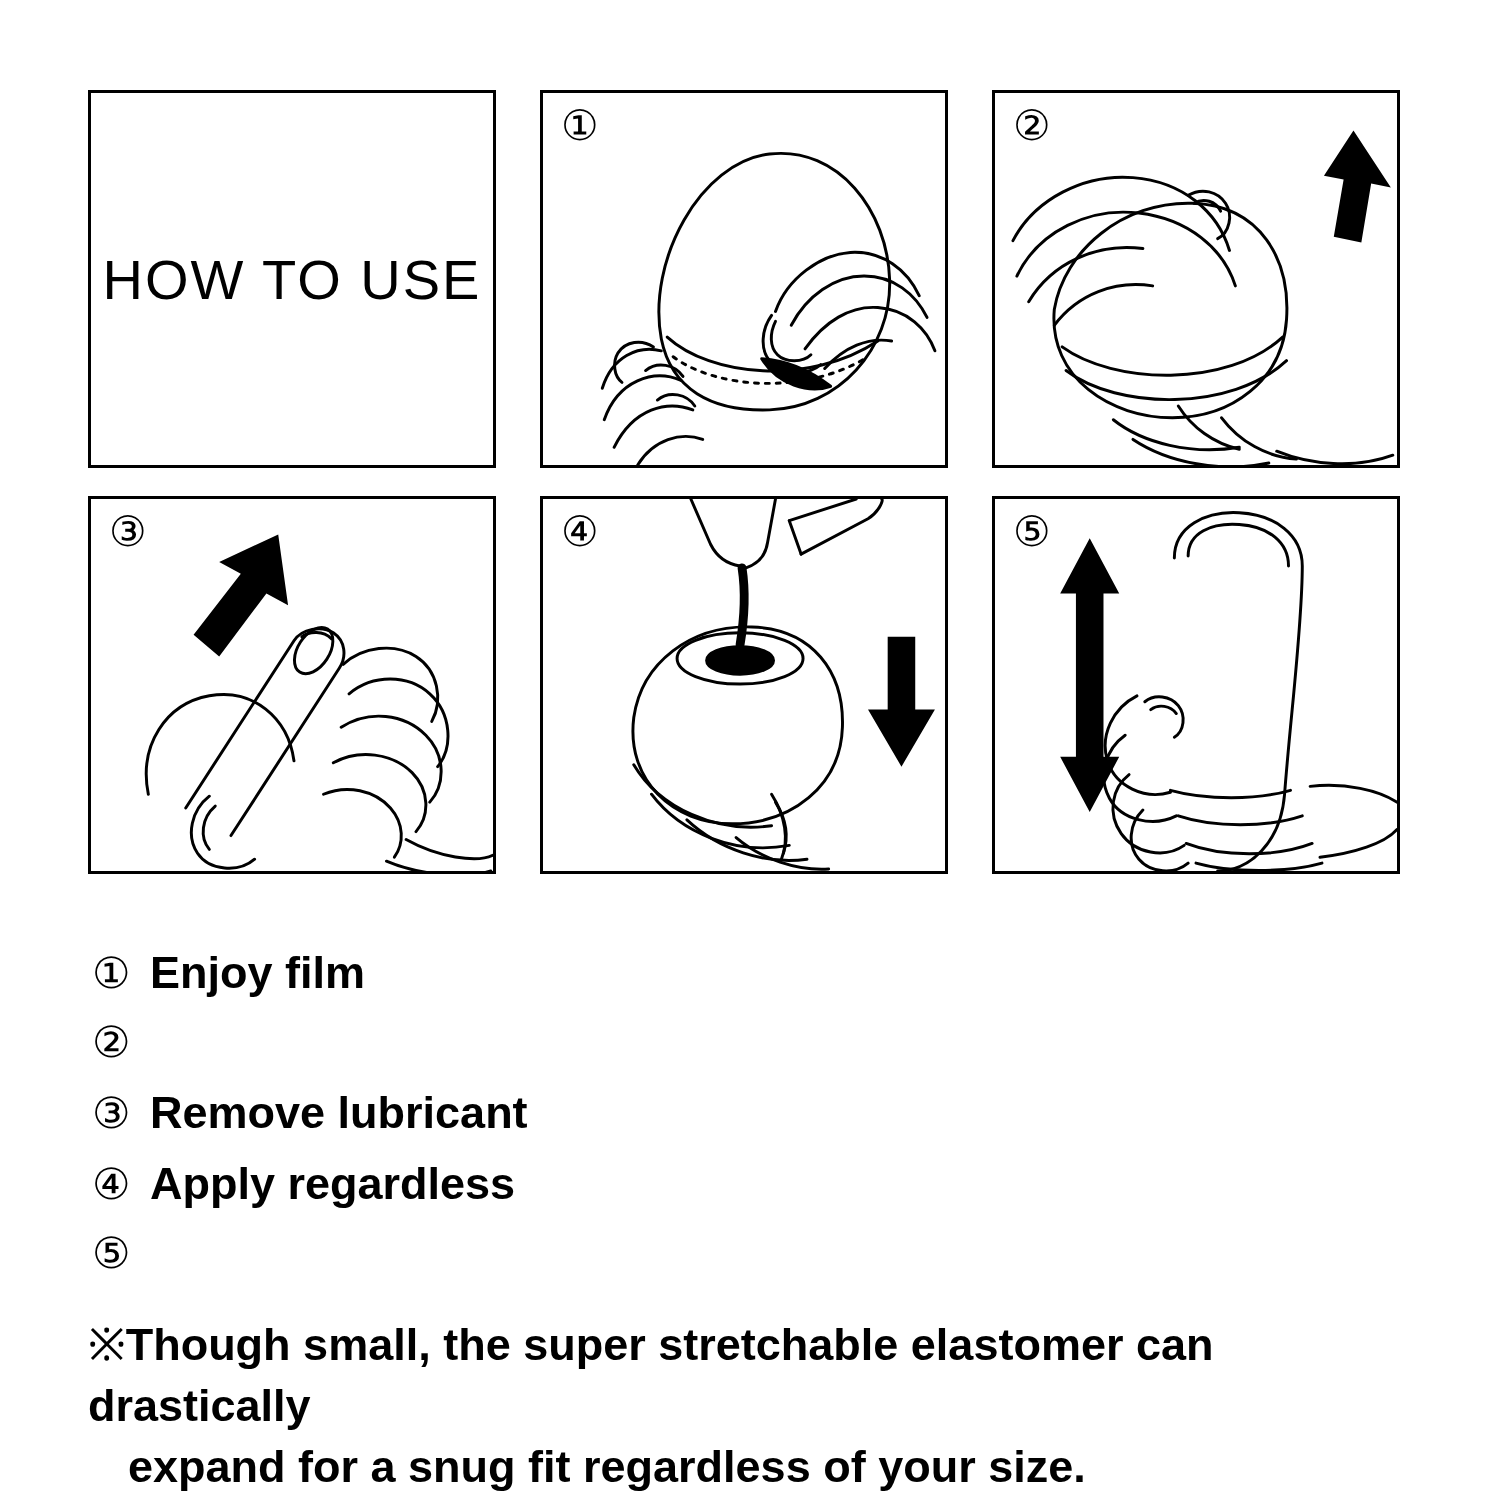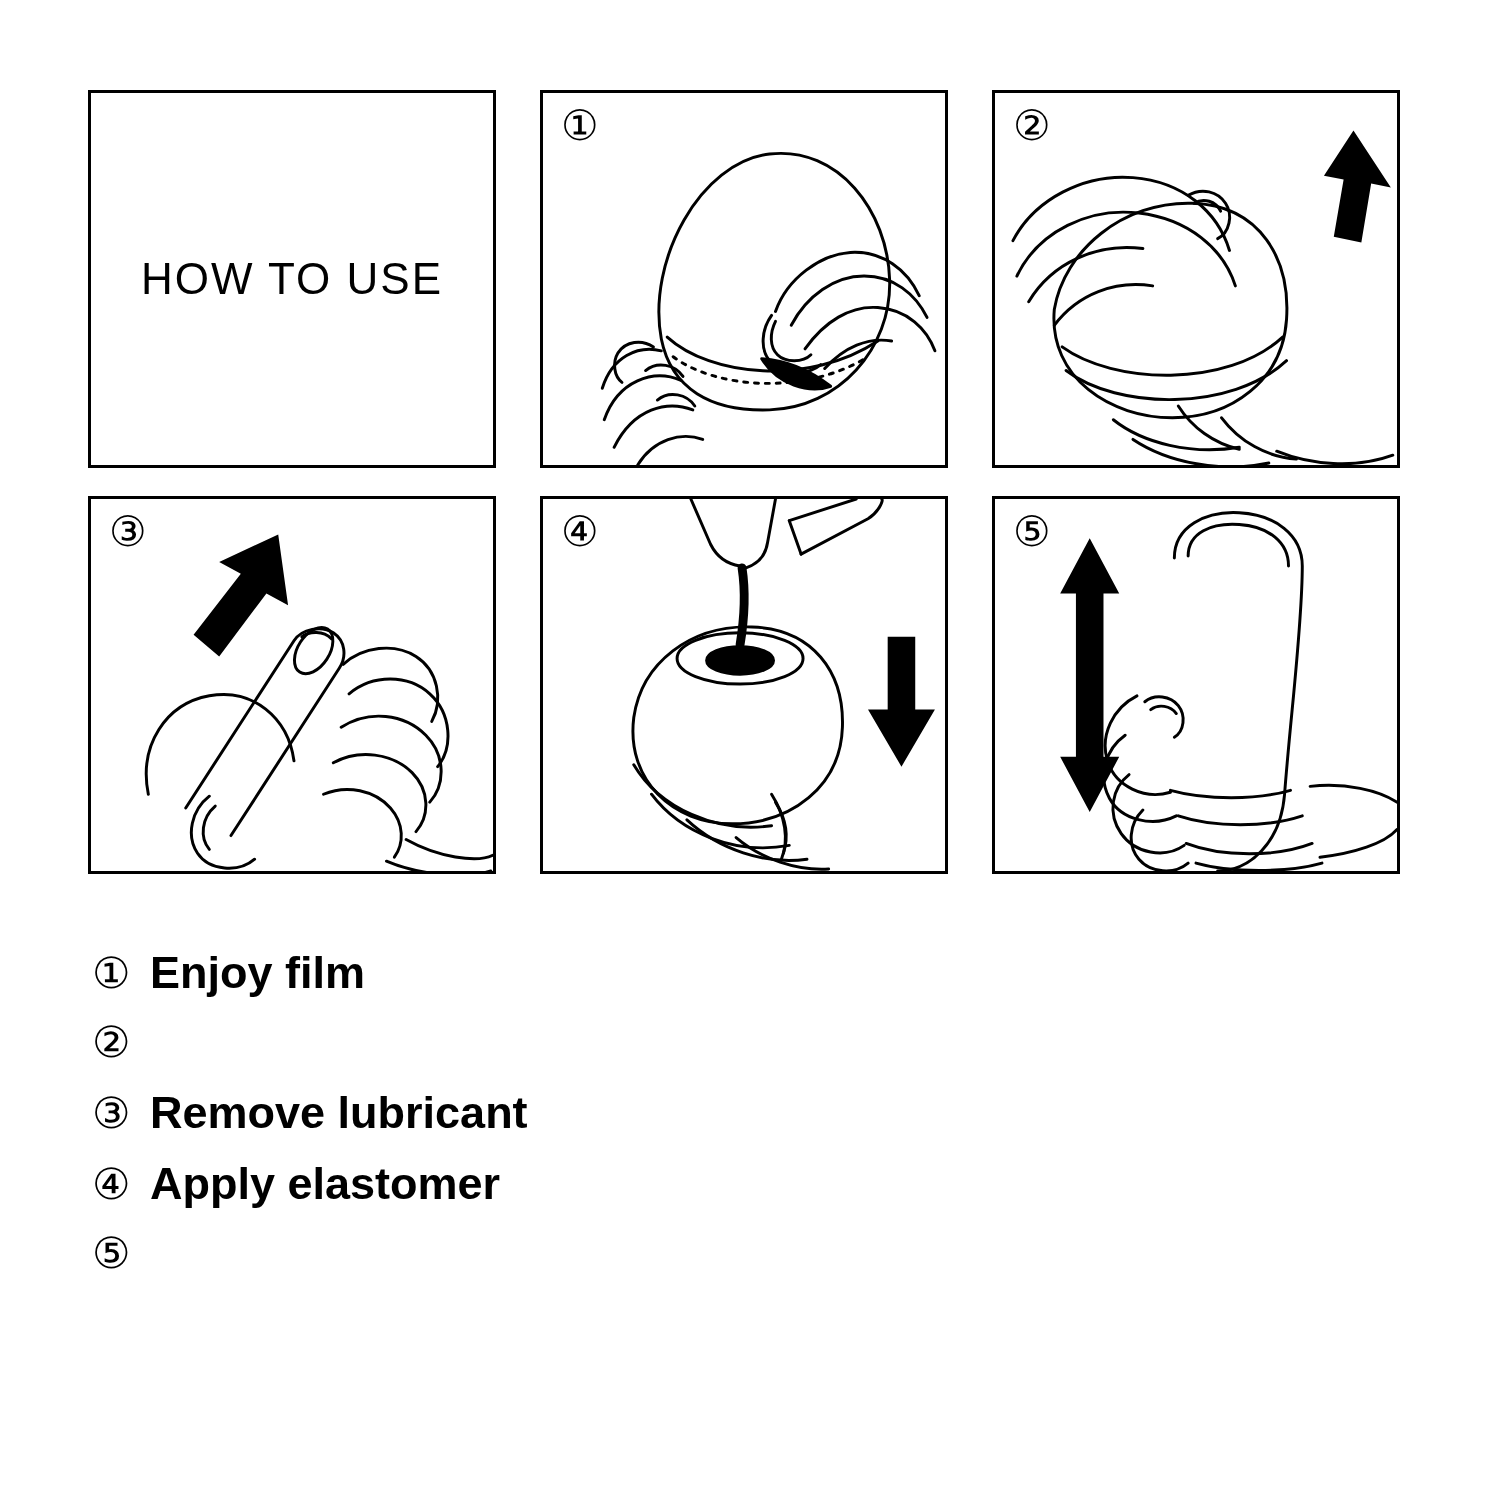--- a/index.html
+++ b/index.html
@@ -44,21 +44,21 @@
     overflow: hidden;
   }
   .panel:nth-child(3n) { margin-right: 0; }
 
   .panel-title {
     position: absolute;
     left: 0; right: 0;
     top: 50%;
     transform: translateY(-50%);
     text-align: center;
-    font-size: 44px;
+    font-size: 56px;
     letter-spacing: 2px;
     font-weight: 400;
   }
 
   .step-num {
     position: absolute;
     left: 18px;
     top: 12px;
     font-size: 42px;
     line-height: 1;
@@ -288,23 +288,27 @@
       <span class="caption-mark">②</span>
     </div>
 
     <div class="caption-row">
       <span class="caption-mark">③</span>
       <span class="caption-text">Remove lubricant</span>
     </div>
 
     <div class="caption-row">
       <span class="caption-mark">④</span>
-      <span class="caption-text">Apply elastomer</span>
+      <span class="caption-text">Apply regardless</span>
     </div>
 
     <div class="caption-row">
       <span class="caption-mark">⑤</span>
     </div>
 
   </div>
 
+  <div class="note">
+    <span class="note-mark">※</span><span>Though small, the super stretchable elastomer can drastically</span>
+    <span class="note-line2">expand for a snug fit regardless of your size.</span>
+  </div>
 
 </div>
 
 </body></html>

